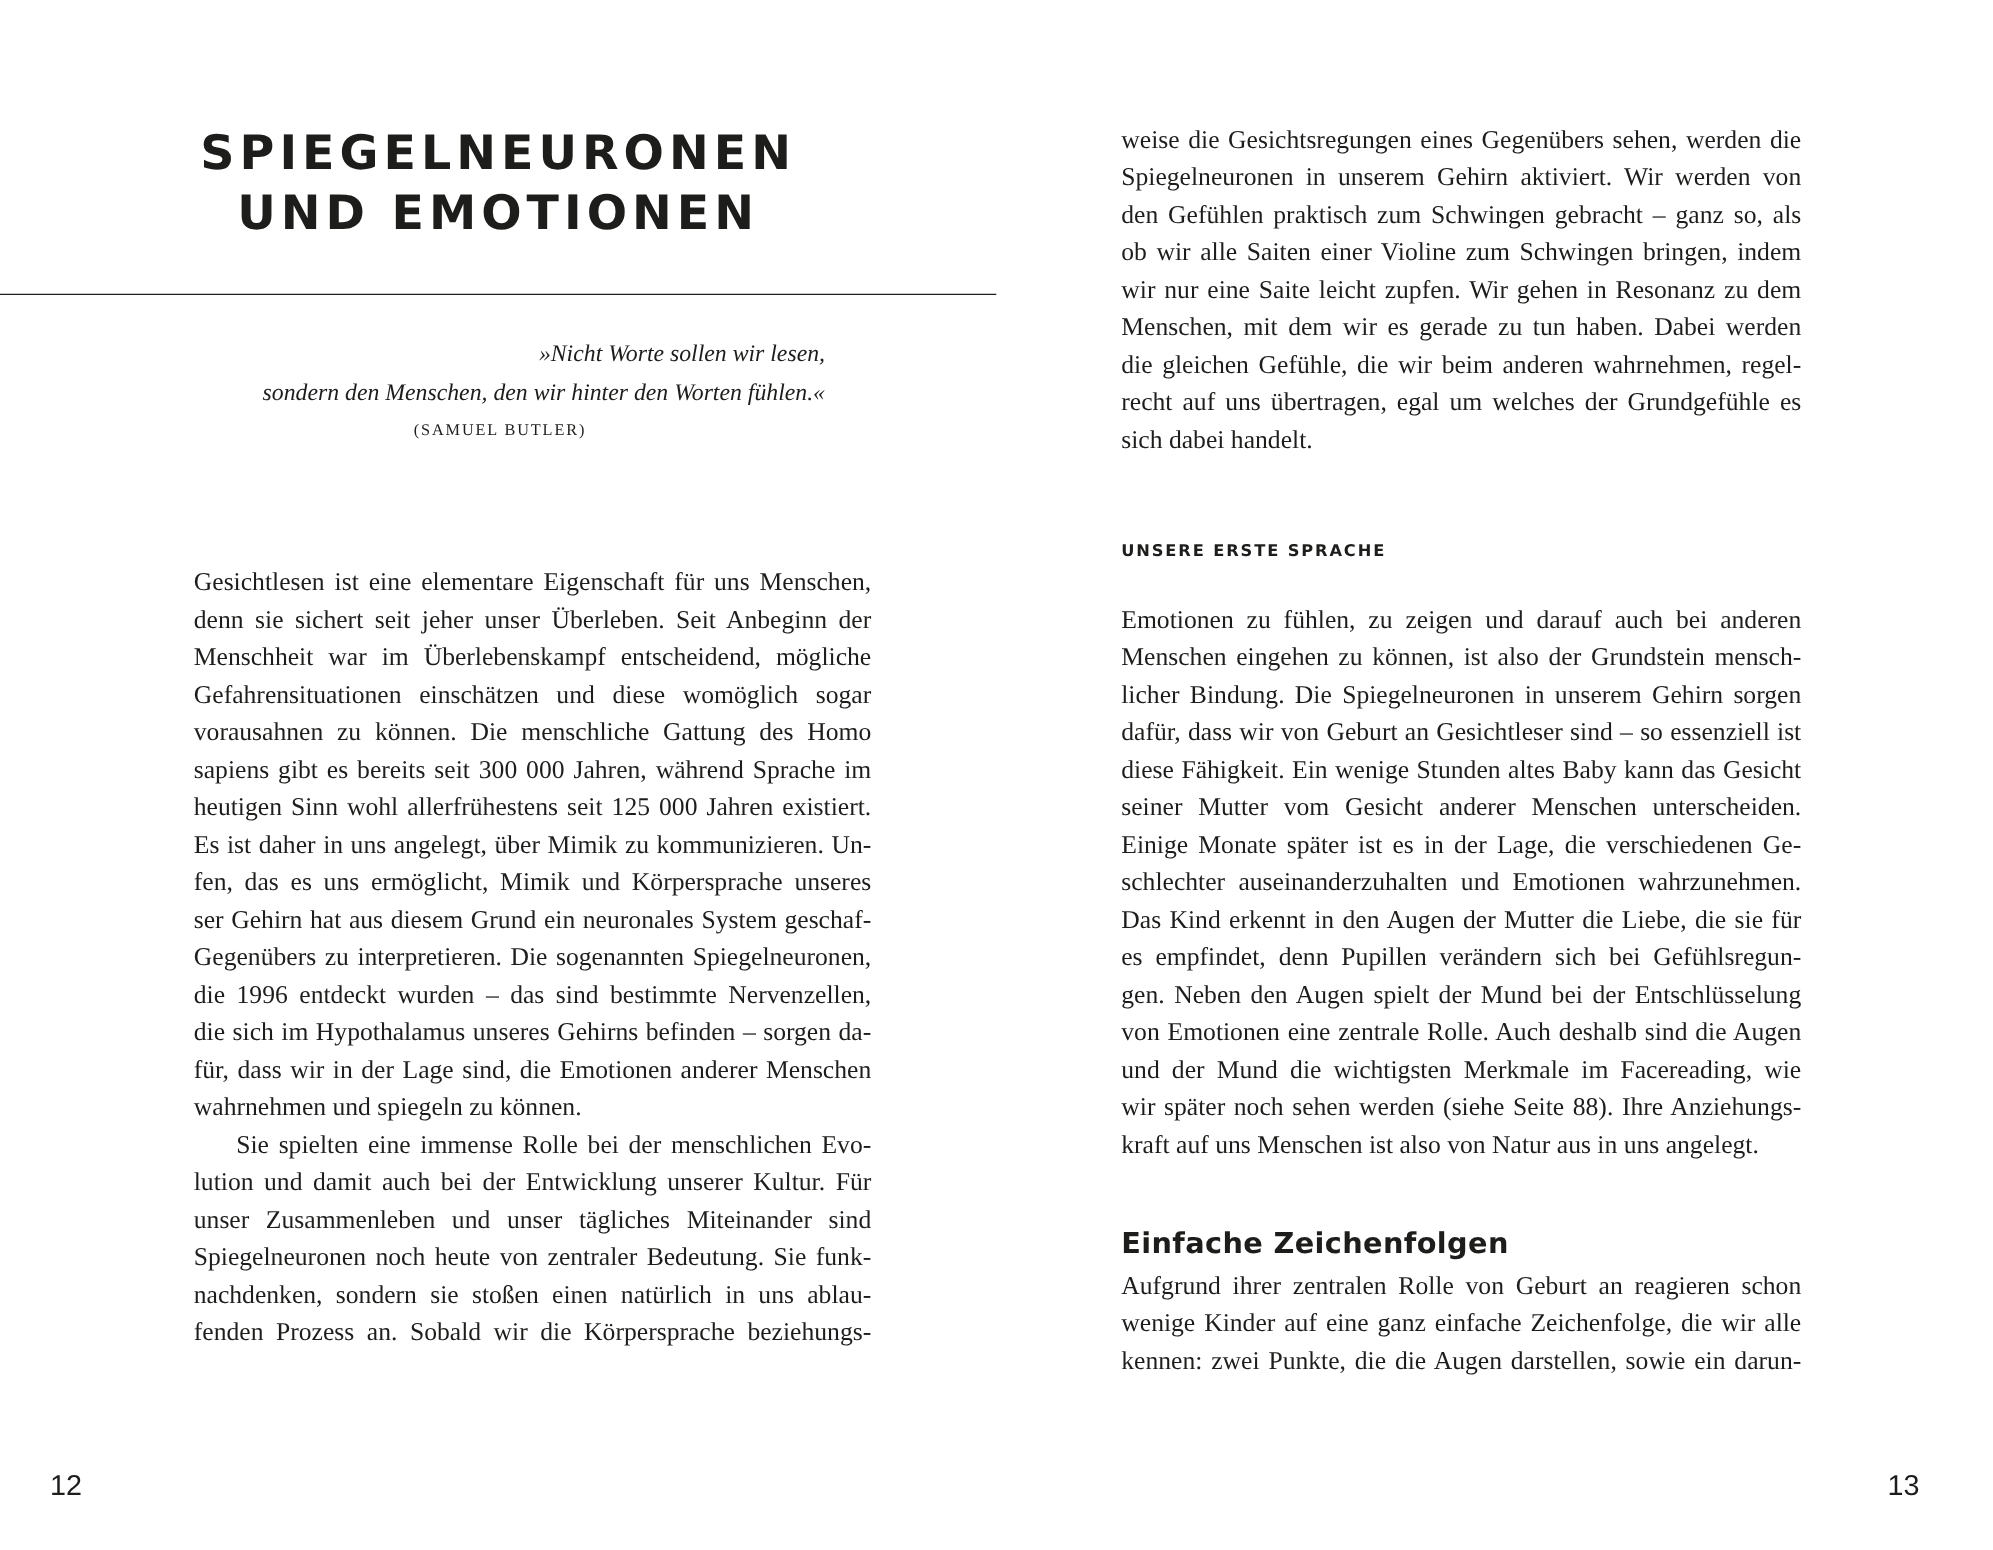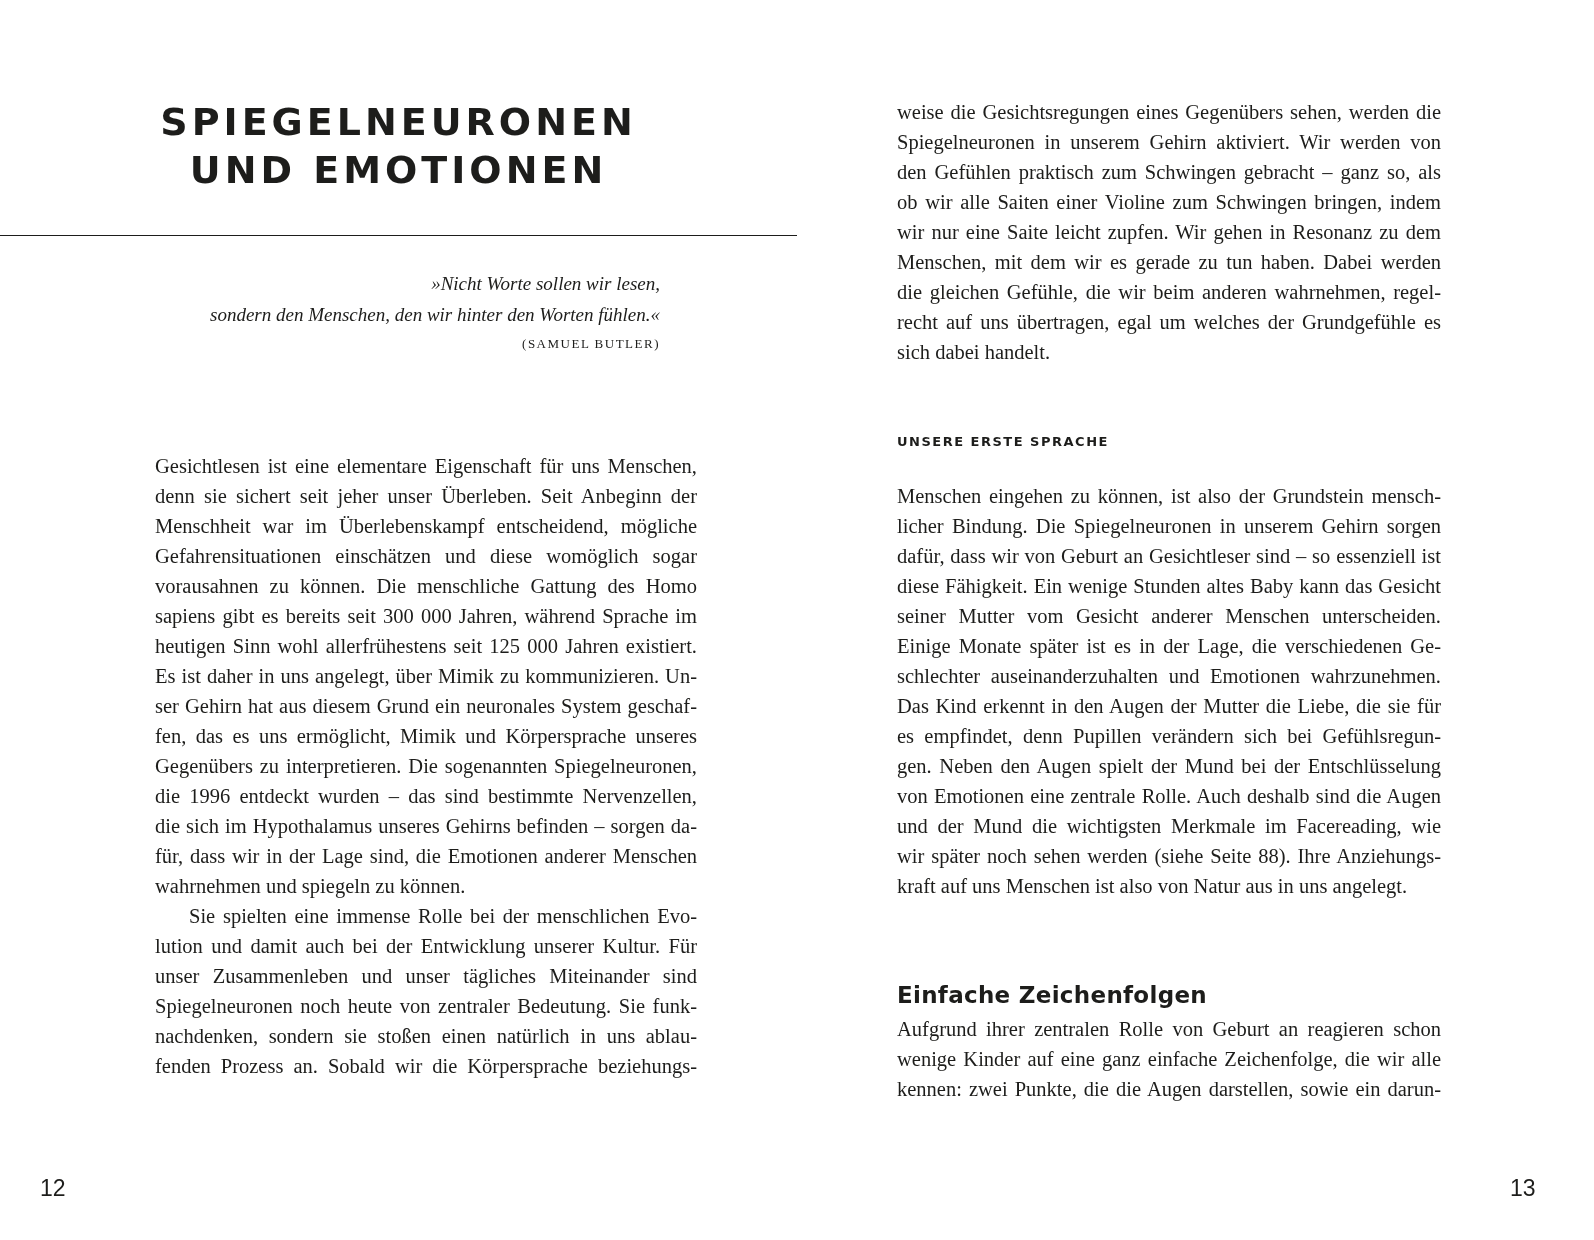--- a/index.html
+++ b/index.html
@@ -54,21 +54,21 @@
       font-style: italic;
       font-size: 19px;
       line-height: 31px;
       color: #1d1d1b;
     }
     .epigraph-source {
       position: absolute;
       left: 140px;
       width: 520px;
       top: 336px;
-      text-align: right;
+      text-align: center;
       font-family: "Liberation Serif", serif;
       font-size: 13px;
       letter-spacing: 1.5px;
       color: #1d1d1b;
     }
 
     .body-text {
       position: absolute;
       font-family: "Liberation Serif", serif;
       font-size: 20.5px;
@@ -146,22 +146,22 @@
 
     <div class="body-text left-body">
       <span class="line">Gesichtlesen ist eine elementare Eigenschaft für uns Menschen,</span>
       <span class="line">denn sie sichert seit jeher unser Überleben. Seit Anbeginn der</span>
       <span class="line">Menschheit war im Überlebenskampf entscheidend, mögliche</span>
       <span class="line">Gefahrensituationen einschätzen und diese womöglich sogar</span>
       <span class="line">vorausahnen zu können. Die menschliche Gattung des Homo</span>
       <span class="line">sapiens gibt es bereits seit 300 000 Jahren, während Sprache im</span>
       <span class="line">heutigen Sinn wohl allerfrühestens seit 125 000 Jahren existiert.</span>
       <span class="line">Es ist daher in uns angelegt, über Mimik zu kommunizieren. Un-</span>
+      <span class="line">fen, das es uns ermöglicht, Mimik und Körpersprache unseres</span>
       <span class="line">ser Gehirn hat aus diesem Grund ein neuronales System geschaf-</span>
-      <span class="line">fen, das es uns ermöglicht, Mimik und Körpersprache unseres</span>
       <span class="line">Gegenübers zu interpretieren. Die sogenannten Spiegelneuronen,</span>
       <span class="line">die 1996 entdeckt wurden – das sind bestimmte Nervenzellen,</span>
       <span class="line">die sich im Hypothalamus unseres Gehirns befinden – sorgen da-</span>
       <span class="line">für, dass wir in der Lage sind, die Emotionen anderer Menschen</span>
       <span class="line last">wahrnehmen und spiegeln zu können.</span>
       <span class="line indent">Sie spielten eine immense Rolle bei der menschlichen Evo-</span>
       <span class="line">lution und damit auch bei der Entwicklung unserer Kultur. Für</span>
       <span class="line">unser Zusammenleben und unser tägliches Miteinander sind</span>
       <span class="line">Spiegelneuronen noch heute von zentraler Bedeutung. Sie funk-</span>
       <span class="line">nachdenken, sondern sie stoßen einen natürlich in uns ablau-</span>
@@ -179,20 +179,21 @@
     <span class="line">wir nur eine Saite leicht zupfen. Wir gehen in Resonanz zu dem</span>
     <span class="line">Menschen, mit dem wir es gerade zu tun haben. Dabei werden</span>
     <span class="line">die gleichen Gefühle, die wir beim anderen wahrnehmen, regel-</span>
     <span class="line">recht auf uns übertragen, egal um welches der Grundgefühle es</span>
     <span class="line last">sich dabei handelt.</span>
   </div>
 
   <h2 class="section-heading">UNSERE ERSTE SPRACHE</h2>
 
   <div class="body-text right-body2">
+    <span class="line">Emotionen zu fühlen, zu zeigen und darauf auch bei anderen</span>
     <span class="line">Menschen eingehen zu können, ist also der Grundstein mensch-</span>
     <span class="line">licher Bindung. Die Spiegelneuronen in unserem Gehirn sorgen</span>
     <span class="line">dafür, dass wir von Geburt an Gesichtleser sind – so essenziell ist</span>
     <span class="line">diese Fähigkeit. Ein wenige Stunden altes Baby kann das Gesicht</span>
     <span class="line">seiner Mutter vom Gesicht anderer Menschen unterscheiden.</span>
     <span class="line">Einige Monate später ist es in der Lage, die verschiedenen Ge-</span>
     <span class="line">schlechter auseinanderzuhalten und Emotionen wahrzunehmen.</span>
     <span class="line">Das Kind erkennt in den Augen der Mutter die Liebe, die sie für</span>
     <span class="line">es empfindet, denn Pupillen verändern sich bei Gefühlsregun-</span>
     <span class="line">gen. Neben den Augen spielt der Mund bei der Entschlüsselung</span>

